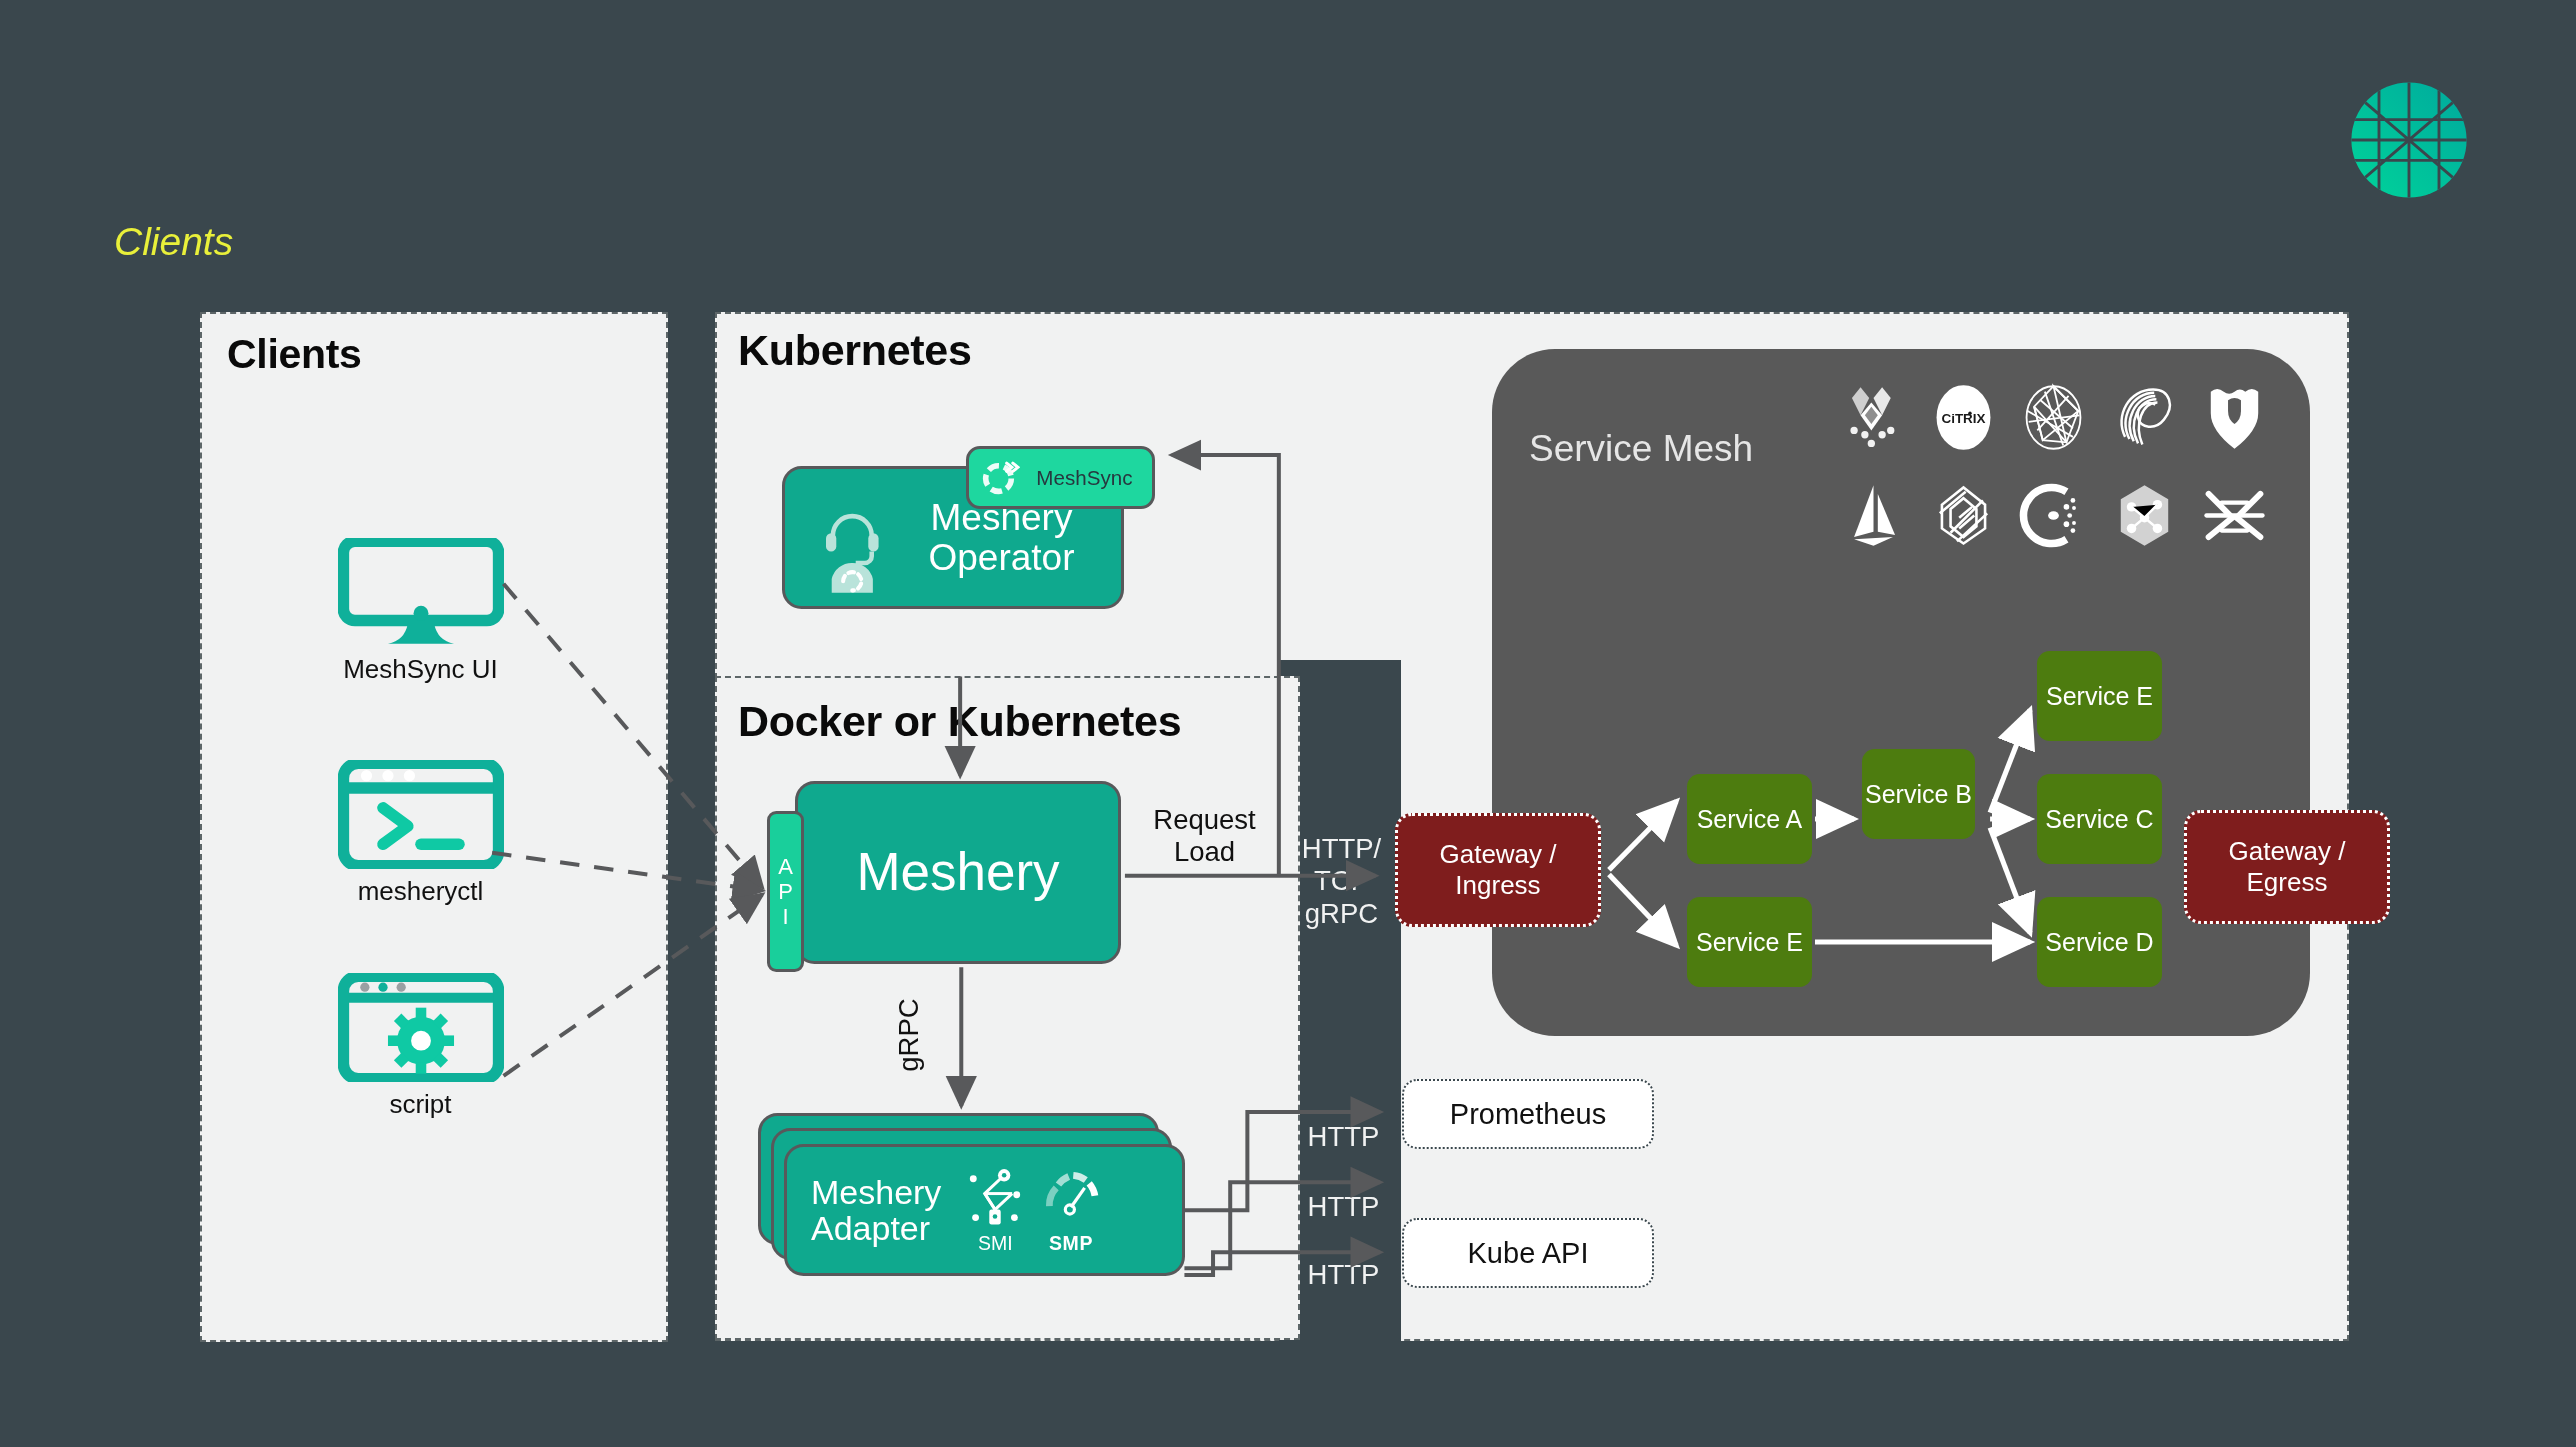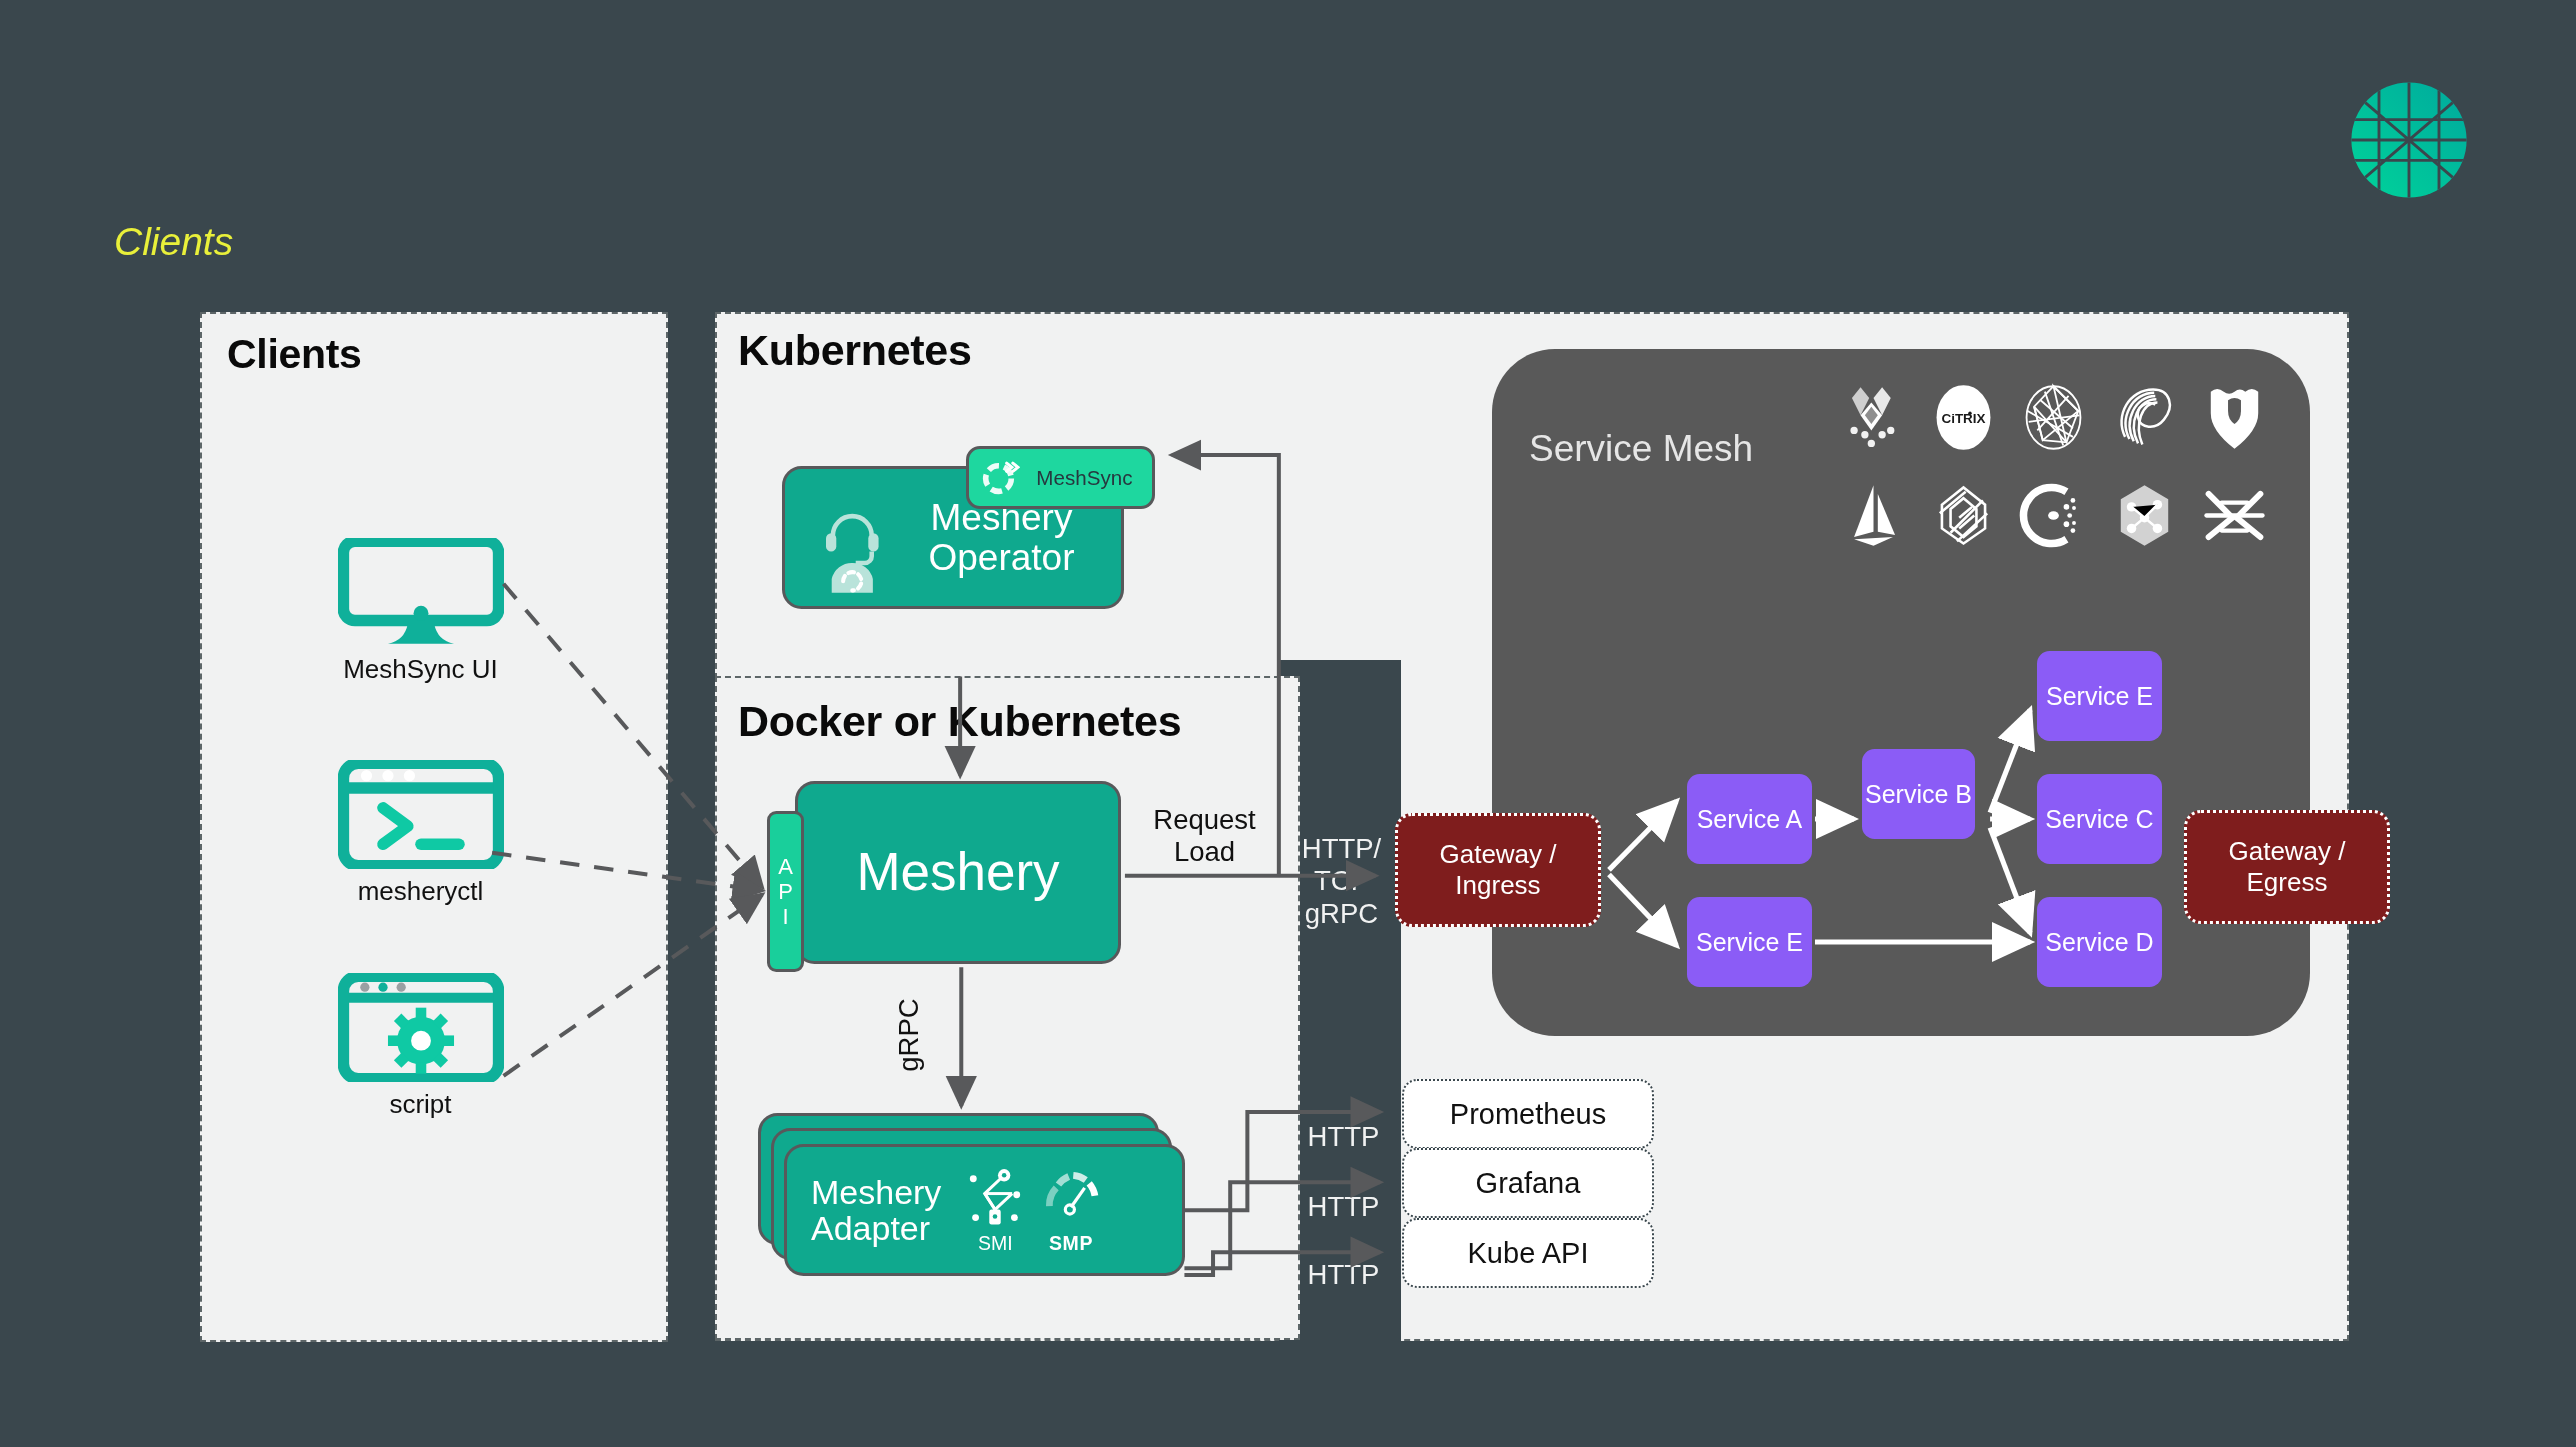--- a/index.html
+++ b/index.html
@@ -59,21 +59,21 @@
     align-items: center; justify-content: center; text-align: center;
     font-size: 37px; line-height: 1.07;
   }
   .white-box {
     position: absolute; background: #ffffff; border: 2.9px dotted #3a474d;
     border-radius: 15px; color: #111; display: flex;
     align-items: center; justify-content: center;
     font-size: 29px;
   }
   .svc-box {
-    position: absolute; background: #8b5cf6; border-radius: 12.6px;
+    position: absolute; background: #4d7c0f; border-radius: 12.6px;
     color: #fff; display: flex; align-items: center; justify-content: center;
     font-size: 25px;
   }
   .gw-box {
     position: absolute; background: #7f1d1d; border: 3.4px dotted #ffffff;
     border-radius: 17px; color: #fff; display: flex; align-items: center;
     justify-content: center; text-align: center; font-size: 26px; line-height: 1.2;
   }
   .edge-label {
     position: absolute; font-size: 27.5px; text-align: center; line-height: 1.18;
@@ -292,23 +292,20 @@
     <div>TCP</div>
     <div>gRPC</div>
   </div>
   <div class="edge-label lbl-light" style="left:1292px; top:1121px; width:103px;">HTTP</div>
   <div class="edge-label lbl-light" style="left:1292px; top:1191px; width:103px;">HTTP</div>
   <div class="edge-label lbl-light" style="left:1292px; top:1259px; width:103px;">HTTP</div>
 
   <div class="white-box" style="left:1402px; top:1079px; width:252px; height:70px;">
     <span>Prometheus</span>
   </div>
-  <div class="white-box" style="left:1402px; top:1148px; width:252px; height:70px;">
-    <span>Grafana</span>
-  </div>
   <div class="white-box" style="left:1402px; top:1218px; width:252px; height:70px;">
     <span>Kube API</span>
   </div>
 
   <div id="mesh-box"></div>
   <div id="mesh-title">Service Mesh</div>
 
   <div id="mesh-logos">
     <svg viewBox="0 0 64 64">
       <g fill="#cfcfcf">

